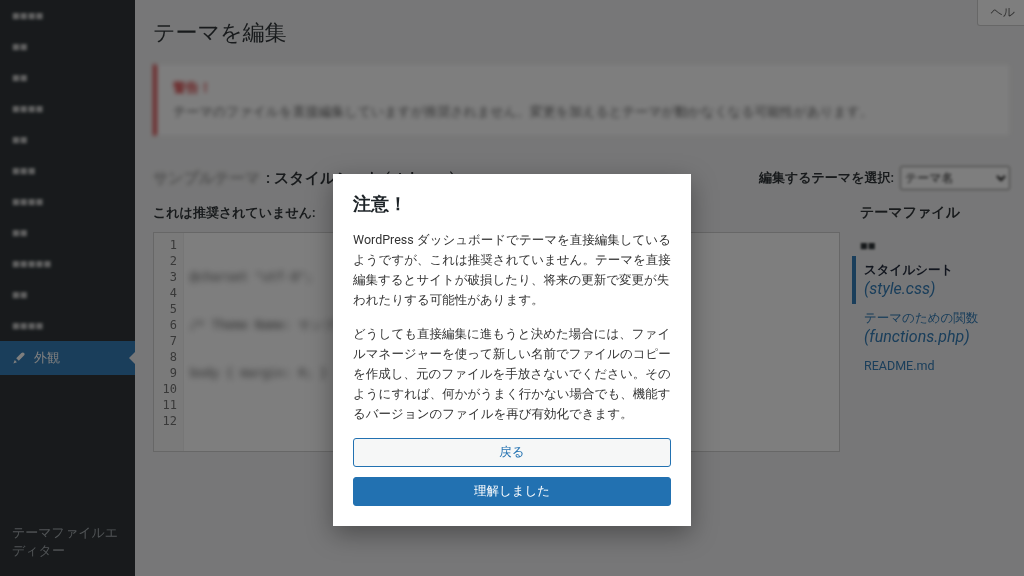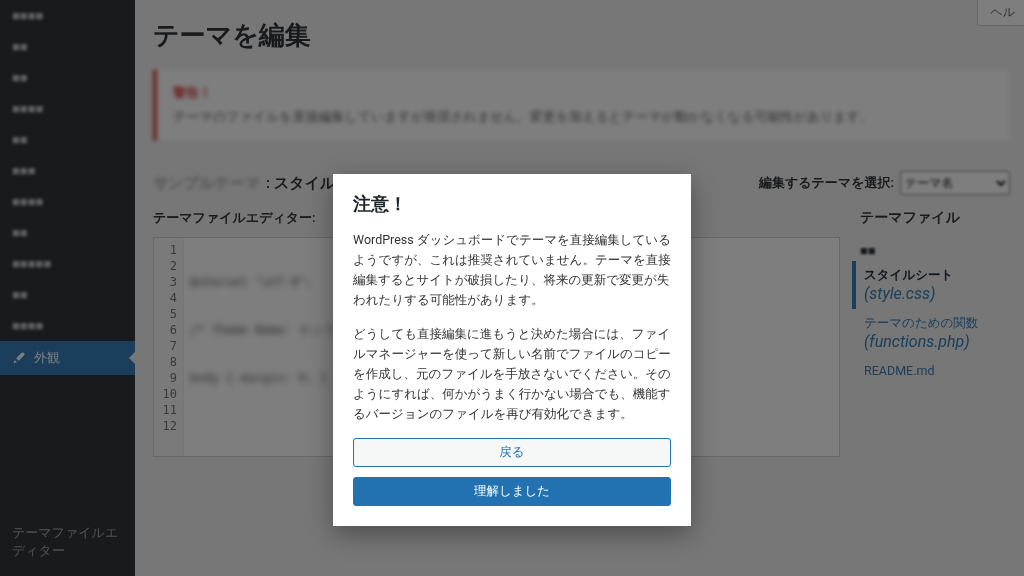--- a/index.html
+++ b/index.html
@@ -60,22 +60,22 @@
   }
   .main {
     position: absolute;
     left: 135px; top: 0;
     right: 0; bottom: 0;
     padding: 0 0 0 18px;
     overflow: hidden;
     background: #f0f0f1;
   }
   .page-title {
-    font-size: 26px;
-    font-weight: 700;
+    font-size: 22px;
+    font-weight: 400;
     padding: 18px 0 16px 0;
     color: #1d2327;
   }
   .help-tab {
     position: absolute;
     top: 0; right: -4px;
     background: #fff;
     padding: 4px 12px;
     font-size: 12px;
     border: 1px solid #ccc;
@@ -280,21 +280,21 @@
     <div class="right">
       <span>編集するテーマを選択:</span>
       <select>
         <option>テーマ名</option>
       </select>
     </div>
   </div>
 
   <div class="content-row">
     <div class="editor-col">
-      <div class="selected-file-label">テーマファイルエディター:</div>
+      <div class="selected-file-label">これは推奨されていません:</div>
       <div class="code-editor">
         <div class="gutter">
           <div>1</div>
           <div>2</div>
           <div>3</div>
           <div>4</div>
           <div>5</div>
           <div>6</div>
           <div>7</div>
           <div>8</div>

